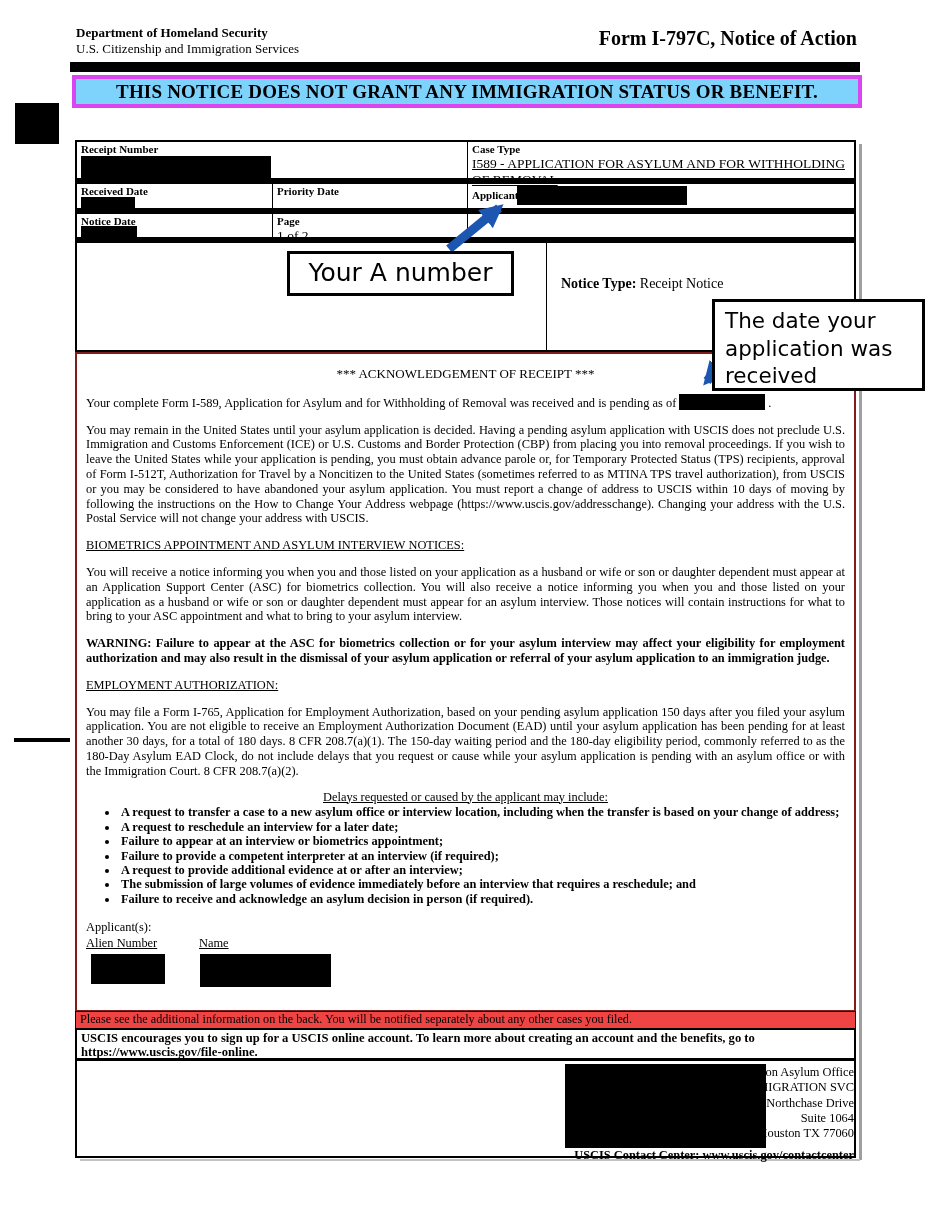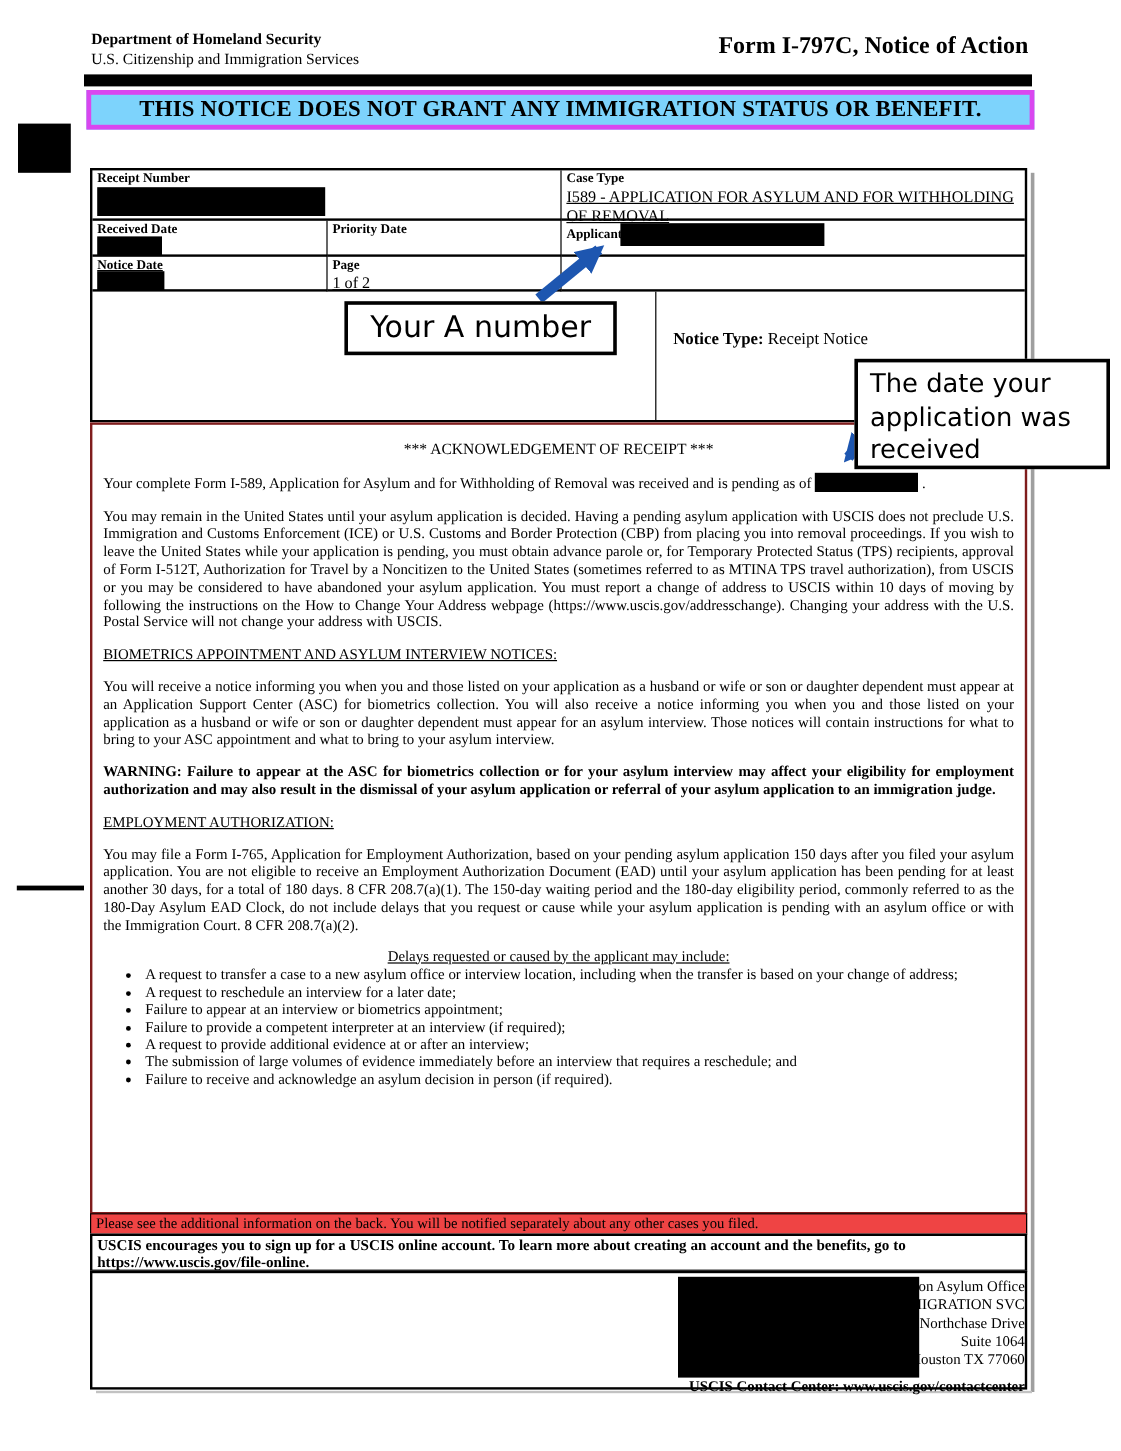--- a/index.html
+++ b/index.html
@@ -16,32 +16,32 @@
           text-align:center;font-weight:bold;font-size:19px;line-height:25px;letter-spacing:.2px;background:#7dd3fc;}
 
   .reg-square{position:absolute;left:15px;top:103px;width:44px;height:41px;background:#000;}
   .reg-line{position:absolute;left:14px;top:738px;width:56px;height:4px;background:#000;}
 
   
   .doc-table{position:absolute;left:75px;top:140px;width:781px;height:212px;border:2px solid #000;box-sizing:border-box;background:#fff;}
   .cell{position:absolute;box-sizing:border-box;padding:1px 4px;}
   .cell .lbl{font-weight:bold;font-size:11px;line-height:13px;}
   .cell .val{font-size:13.5px;line-height:16px;text-decoration:underline;}
-  .bR{border-right:1px solid #000;} .bB{border-bottom:2px solid #000000;}
+  .bR{border-right:1px solid #000;} .bB{border-bottom:6px solid #000000;}
   .redaction{background:#000;}
 
   
   .body-box{position:absolute;left:75px;top:352px;width:781px;height:660px;border:2px solid #7f1d1d;
             box-sizing:border-box;padding:6px 9px;font-size:12.4px;line-height:14.8px;background:#fff;}
   .body-box .center-head{text-align:center;font-size:13px;margin-top:7px;}
   .body-box p{margin:12px 0 0 0;text-align:justify;}
   .uline{text-decoration:underline;}
   .bold{font-weight:bold;}
   .inline-redact{display:inline-block;width:86px;height:16px;background:#000;vertical-align:text-bottom;margin:0 3px 0 3px;}
-  ul.delays{margin:1px 0 0 0;padding-left:33px;}
+  ul.delays{margin:1px 0 0 0;padding-left:33px;font-weight:bold;}
   ul.delays li{margin:0;padding-left:2px;text-align:left;line-height:14.4px;}
   .applicants{margin-top:14px;}
   .app-cols{display:flex;margin-top:1px;}
   .app-cols .c1{width:113px;}
   .app-redacts{position:relative;height:40px;margin-top:3px;}
   .redact-alien{position:absolute;left:5px;top:0;width:74px;height:30px;background:#000;}
   .redact-name{position:absolute;left:114px;top:0;width:131px;height:33px;background:#000;}
 
   
   .rowA{position:absolute;left:75px;top:1011px;width:781px;height:18px;border:1px solid #000;box-sizing:border-box;
@@ -144,20 +144,31 @@
     <ul class="delays">
       <li>A request to transfer a case to a new asylum office or interview location, including when the transfer is based on your change of address;</li>
       <li>A request to reschedule an interview for a later date;</li>
       <li>Failure to appear at an interview or biometrics appointment;</li>
       <li>Failure to provide a competent interpreter at an interview (if required);</li>
       <li>A request to provide additional evidence at or after an interview;</li>
       <li>The submission of large volumes of evidence immediately before an interview that requires a reschedule; and</li>
       <li>Failure to receive and acknowledge an asylum decision in person (if required).</li>
     </ul>
 
+    <div class="applicants">
+      <div>Applicant(s):</div>
+      <div class="app-cols">
+        <div class="c1 uline">Alien Number</div>
+        <div class="uline">Name</div>
+      </div>
+      <div class="app-redacts">
+        <div class="redact-alien redaction" style="background: rgb(0, 0, 0);"></div>
+        <div class="redact-name redaction" style="background: rgb(0, 0, 0);"></div>
+      </div>
+    </div>
   </div>
 
   <div class="rowA">Please see the additional information on the back. You will be notified separately about any other cases you filed.</div>
   <div class="rowB">USCIS encourages you to sign up for a USCIS online account. To learn more about creating an account and the benefits, go to https://www.uscis.gov/file-online.</div>
   <div class="rowC">
     <div>USCIS Houston Asylum Office</div>
     <div>U.S. CITIZENSHIP &amp; IMMIGRATION SVC</div>
     <div>16855 Northchase Drive</div>
     <div>Suite 1064</div>
     <div>Houston TX 77060</div>

